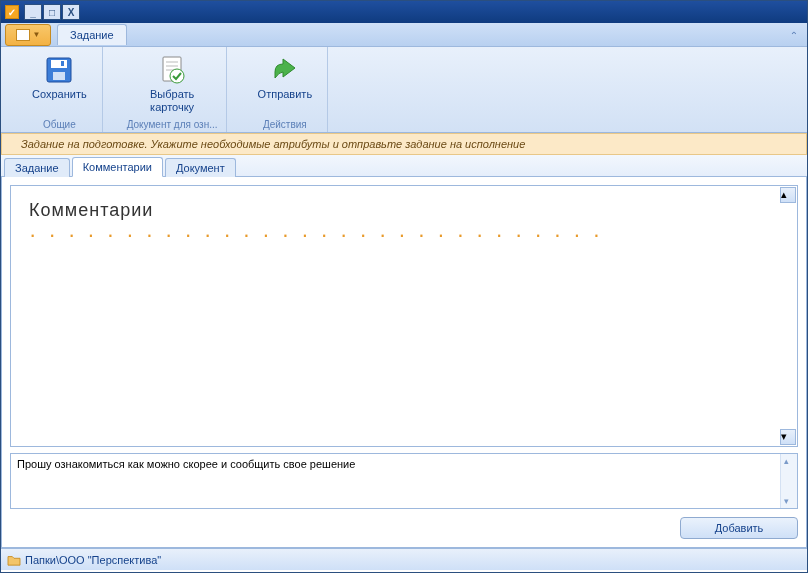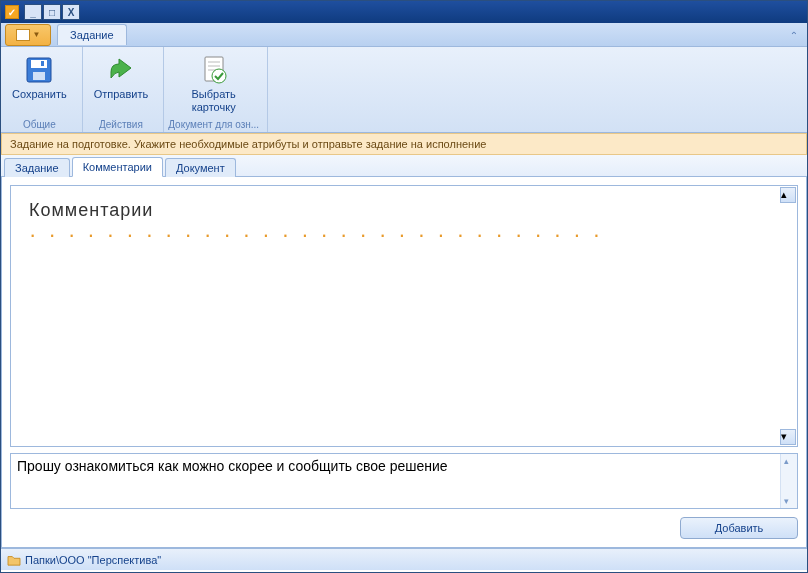--- a/index.html
+++ b/index.html
@@ -77,21 +77,21 @@
     cursor: pointer;
   }
   .ribbon {
     background: linear-gradient(#e8f0fb, #d2e1f5);
     border-bottom: 1px solid #9db8dd;
     display: flex;
     height: 86px;
   }
   .ribbon-group {
     border-right: 1px solid #b4c9e6;
-    padding: 4px 8px 2px 4px;
+    padding: 4px 8px 2px 24px;
     display: flex; flex-direction: column;
     align-items: center;
   }
   .ribbon-group .body { flex: 1; display: flex; align-items: flex-start; gap: 6px; }
   .ribbon-btn {
     display: flex; flex-direction: column; align-items: center;
     padding: 2px 6px; cursor: pointer;
     border: 1px solid transparent; border-radius: 3px;
     text-align: center;
   }
@@ -100,22 +100,23 @@
   .ribbon-group .caption {
     color: #5b7fb7; font-size: 10px; padding-top: 2px;
     width: 100%; text-align: center;
     border-top: 0;
   }
   .save-icon svg, .send-icon svg, .card-icon svg { width: 32px; height: 32px; }
   .info-banner {
     background: #fce9c7;
     border: 1px solid #e8c788;
     color: #6b4a15;
-    padding: 4px 8px;
+    padding: 4px 19px;
     margin: 0;
+    font-style: italic;
   }
   .content-area {
     padding: 0;
     height: calc(573px - 22px - 24px - 86px - 24px - 22px - 2px);
     display: flex; flex-direction: column;
     background: #fff;
   }
   .sub-tabs {
     display: flex;
     background: linear-gradient(#f2f7fd,#e5eefb);
@@ -175,21 +176,21 @@
     width: 16px; height: 16px;
     background: linear-gradient(#e8f0fb,#cfe0f7);
     border: 1px solid #9db8dd;
   }
   .scroll-thumb.bottom { top: auto; bottom: 1px; }
   .comment-input-wrap { position: relative; border: 1px solid #9db8dd; height: 56px; }
   .comment-input {
     width: calc(100% - 18px); height: 100%;
     border: none; resize: none;
     padding: 4px 6px;
-    font-family: Tahoma, Arial, sans-serif; font-size: 14px;
+    font-family: Tahoma, Arial, sans-serif; font-size: 11px;
     outline: none;
   }
   .ci-scroll {
     position: absolute; right: 0; top: 0; width: 17px; height: 100%;
     background: #eef4fc; border-left: 1px solid #d4e1f3;
   }
   .ci-scroll .arr { position: absolute; left: 3px; font-size: 9px; color: #7a9ac9; }
   .ci-scroll .arr.up { top: 2px; }
   .ci-scroll .arr.dn { bottom: 2px; }
   .btn-row { display: flex; justify-content: flex-end; padding-top: 2px; }
@@ -243,34 +244,20 @@
               <rect x="4" y="4" width="24" height="24" rx="2" fill="#3b7dd8" stroke="#1f4f9f"></rect>
               <rect x="8" y="6" width="16" height="8" fill="#fff"></rect>
               <rect x="10" y="18" width="12" height="8" fill="#cfe0f7"></rect>
               <rect x="18" y="7" width="3" height="5" fill="#3b7dd8"></rect>
             </svg>
         </span>
         <span class="lbl">Сохранить</span>
       </div>
     </div>
     <div class="caption">Общие</div>
-  </div>
-
-  <div class="ribbon-group">
-    <div class="body">
-      <div class="ribbon-btn">
-        <span class="icon send-icon">
-          <svg viewBox="0 0 32 32">
-              <path d="M6 18 Q6 10 14 10 L14 5 L26 14 L14 23 L14 18 Q10 18 6 24 Z" fill="#4bb24b" stroke="#2e8a2e" stroke-width="1"></path>
-            </svg>
-        </span>
-        <span class="lbl">Отправить</span>
-      </div>
-    </div>
-    <div class="caption">Действия</div>
   </div>
 
   <div class="ribbon-group">
     <div class="body">
       <div class="ribbon-btn">
         <span class="icon card-icon">
           <svg viewBox="0 0 32 32">
               <rect x="7" y="3" width="18" height="24" rx="1" fill="#fff" stroke="#8a8a8a"></rect>
               <line x1="10" y1="8" x2="22" y2="8" stroke="#bbb"></line>
               <line x1="10" y1="12" x2="22" y2="12" stroke="#bbb"></line>
@@ -278,20 +265,34 @@
               <circle cx="21" cy="22" r="7" fill="#fff" stroke="#3a9a3a"></circle>
               <path d="M17 22 L20 25 L25 19" fill="none" stroke="#3a9a3a" stroke-width="2"></path>
             </svg>
         </span>
         <span class="lbl" style="white-space:pre-line">Выбрать
 карточку</span>
       </div>
     </div>
     <div class="caption">Документ для озн...</div>
   </div>
+
+  <div class="ribbon-group">
+    <div class="body">
+      <div class="ribbon-btn">
+        <span class="icon send-icon">
+          <svg viewBox="0 0 32 32">
+              <path d="M6 18 Q6 10 14 10 L14 5 L26 14 L14 23 L14 18 Q10 18 6 24 Z" fill="#4bb24b" stroke="#2e8a2e" stroke-width="1"></path>
+            </svg>
+        </span>
+        <span class="lbl">Отправить</span>
+      </div>
+    </div>
+    <div class="caption">Действия</div>
+  </div>
 </div>
 
 <div class="info-banner">Задание на подготовке. Укажите необходимые атрибуты и отправьте задание на исполнение</div>
 
 <div class="content-area">
   <div class="sub-tabs">
     <div class="sub-tab">Задание</div>
     <div class="sub-tab active">Комментарии</div>
     <div class="sub-tab">Документ</div>
   </div>

